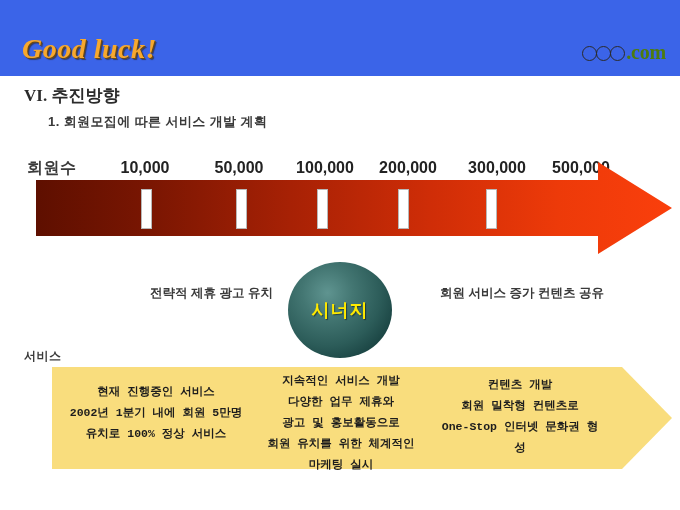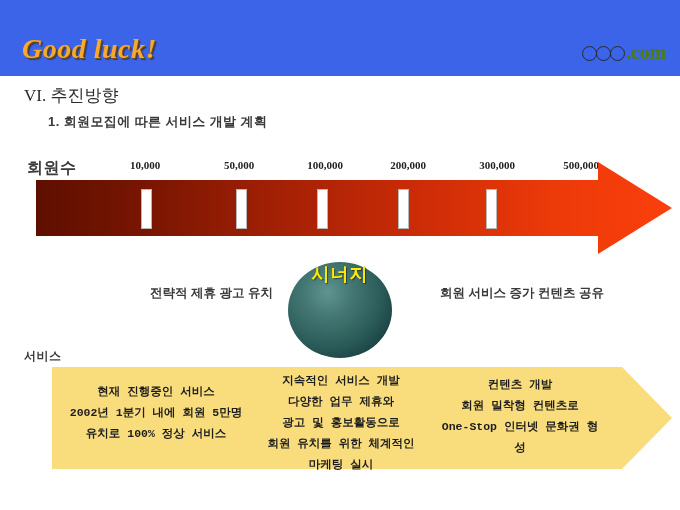--- a/index.html
+++ b/index.html
@@ -73,21 +73,21 @@
     letter-spacing: -0.2px;
     margin-left: 2px;
   }
 
   
   #page-title {
     position: absolute;
     left: 24px;
     top: 84px;
     font-family: "Liberation Serif", "DejaVu Serif", serif;
-    font-weight: normal;
+    font-weight: bold;
     font-size: 17px;
     color: #2b2b2b;
     white-space: nowrap;
   }
   #page-subtitle {
     position: absolute;
     left: 48px;
     top: 113px;
     font-size: 13px;
     font-weight: bold;
@@ -103,22 +103,22 @@
     top: 158px;
     font-size: 16px;
     font-weight: bold;
     color: #3a3a3a;
     letter-spacing: 0.5px;
     white-space: nowrap;
   }
   .scale-number {
     position: absolute;
     top: 159px;
-    font-family: Liberation Serif, serif;
-    font-size: 11px;
+    font-family: Liberation Sans, sans-serif;
+    font-size: 16px;
     font-weight: bold;
     color: #222222;
     white-space: nowrap;
     transform: translateX(-50%);
   }
 
   
   #growth-arrow {
     position: absolute;
     left: 36px;
@@ -140,21 +140,21 @@
   
   #synergy-circle {
     position: absolute;
     left: 288px;
     top: 262px;
     width: 104px;
     height: 96px;
     border-radius: 50%;
     background: radial-gradient(circle at 38% 32%, #5f9490 0%, #437672 28%, #2c5c59 58%, #17403f 82%, #0d2f2e 100%);
     display: flex;
-    align-items: flex-start;
+    align-items: center;
     justify-content: center;
   }
   #synergy-label {
     font-size: 18px;
     font-weight: bold;
     color: #ffea00;
     letter-spacing: 1px;
     text-shadow: 1px 1px 1px rgba(0,0,0,0.45);
   }
 

